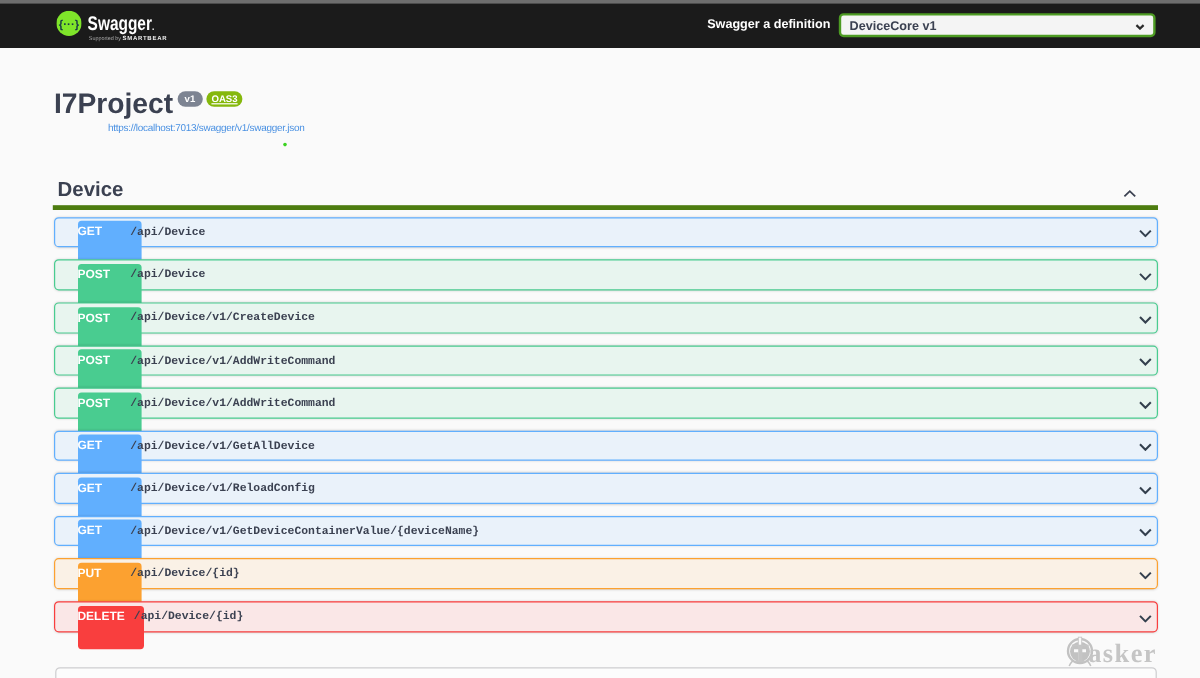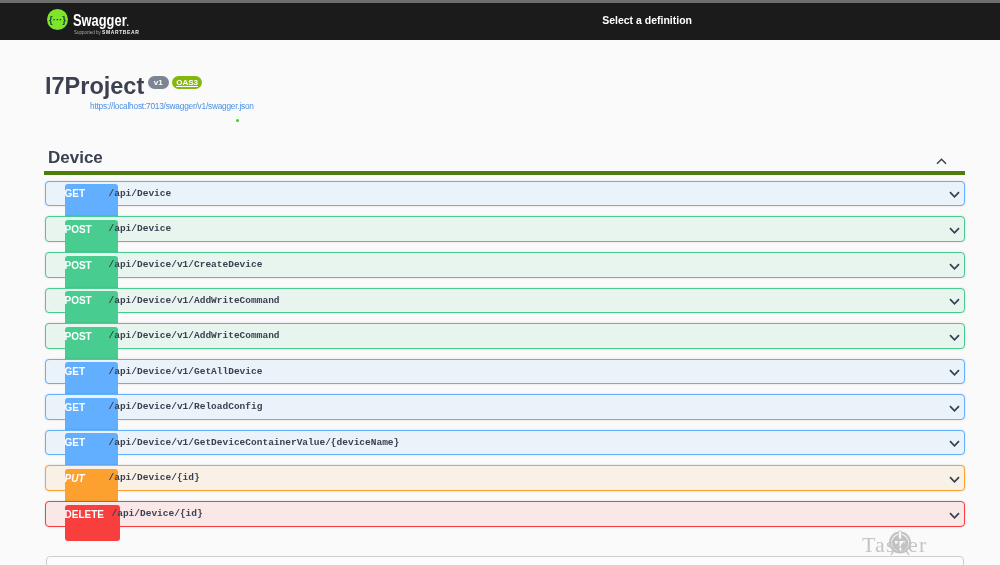--- a/index.html
+++ b/index.html
@@ -38,44 +38,50 @@
   color:#fff; font-weight:bold; font-size:10px; text-align:left; line-height:19.5px;
   font-family:"Liberation Sans", sans-serif; }
 .path { position:absolute; left:63px; top:6px; font-family:"Liberation Mono", monospace;
   font-weight:bold; font-size:9.5px; color:#3b4151; }
 .op svg { position:absolute; right:4.5px; top:9.5px; }
 .get    { background:#eaf2fa; border-color:#61affe; }
 .get    .pill { background:#61affe; }
 .post   { background:#e8f5ef; border-color:#49cc90; }
 .post   .pill { background:#49cc90; }
 .put    { background:#faf1e6; border-color:#fca130; }
-.put    .pill { background:#fca130;font-style:italic; }
+.put    .pill { background:#fca130; }
 .delete { background:#fae7e7; border-color:#f93e3e; }
 .delete .pill { width:55px; }
 .delete .path { left:66px; }
 .delete .pill { background:#f93e3e; }
 
 #models { position:absolute; left:45.5px; top:555.5px; width:918px; height:30px;
   border:1.5px solid #cdcdcf; border-radius:4px; background:#fcfcfc; }
 
 #wm { position:absolute; left:888px; top:530px; }
-#wmtext { position:absolute; left:862px; top:531.5px; font-family:"Liberation Serif", serif;
-  font-weight:normal; font-size:22px; color:#c5c5c5; letter-spacing:1.2px; }
+#wmtext { position:absolute; left:893px; top:531.5px; font-family:"Liberation Serif", serif;
+  font-weight:bold; font-size:22px; color:#c5c5c5; letter-spacing:1.2px; }
 </style>
 </head>
 <body>
 <div id="topbar">
   <div id="topstrip"></div>
   <svg id="logo" width="21" height="21" viewBox="0 0 21 21">
     <circle cx="10.5" cy="10.5" r="10.5" fill="#7fe52a"></circle>
     <text x="10.5" y="14.2" font-size="9.5" font-weight="bold" text-anchor="middle" fill="#173647" font-family="Liberation Sans">{···}</text>
   </svg>
   <div id="swtext">Swagger<span style="font-size:9px;">.</span></div>
   <div id="swsub">Supported by <b>SMARTBEAR</b></div>
-  <div id="seldef">Select a definition</div>
+  <div id="seldef">Swagger a definition</div>
+  <div id="select">
+    <div class="txt">DeviceCore v1</div>
+    <svg width="8" height="5" viewBox="0 0 8 5">
+        <polyline points="1,1 4,3.8 7,1" fill="none" stroke="#2b2b2b" stroke-width="1.9"></polyline>
+      </svg>
+  </div>
 </div>
 
 <div id="title">I7Project<span class="badge" id="vbadge">v1</span><span class="badge" id="oasbadge">OAS3</span></div>
 <div id="link">https://localhost:7013/swagger/v1/swagger.json</div>
 <div id="greendot"></div>
 
 <div id="sechead">
   <div class="t">Device</div>
   <svg width="11" height="7" viewBox="0 0 11 7">
       <polyline points="1,5.7 5.5,1.3 10,5.7" fill="none" stroke="#3b4151" stroke-width="1.5"></polyline>

